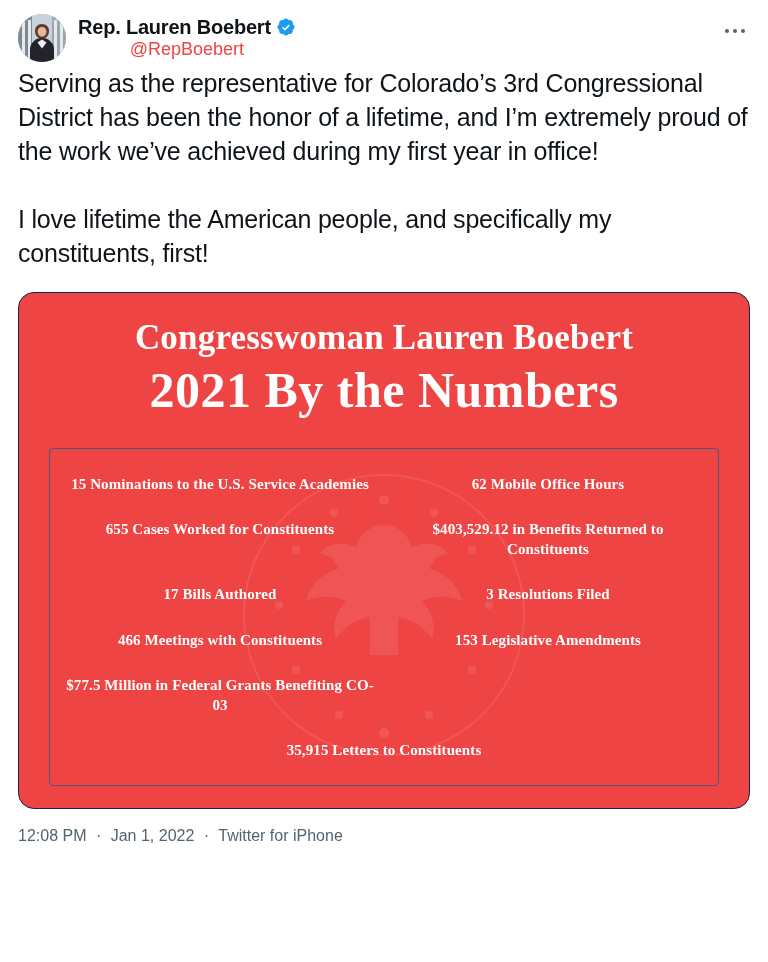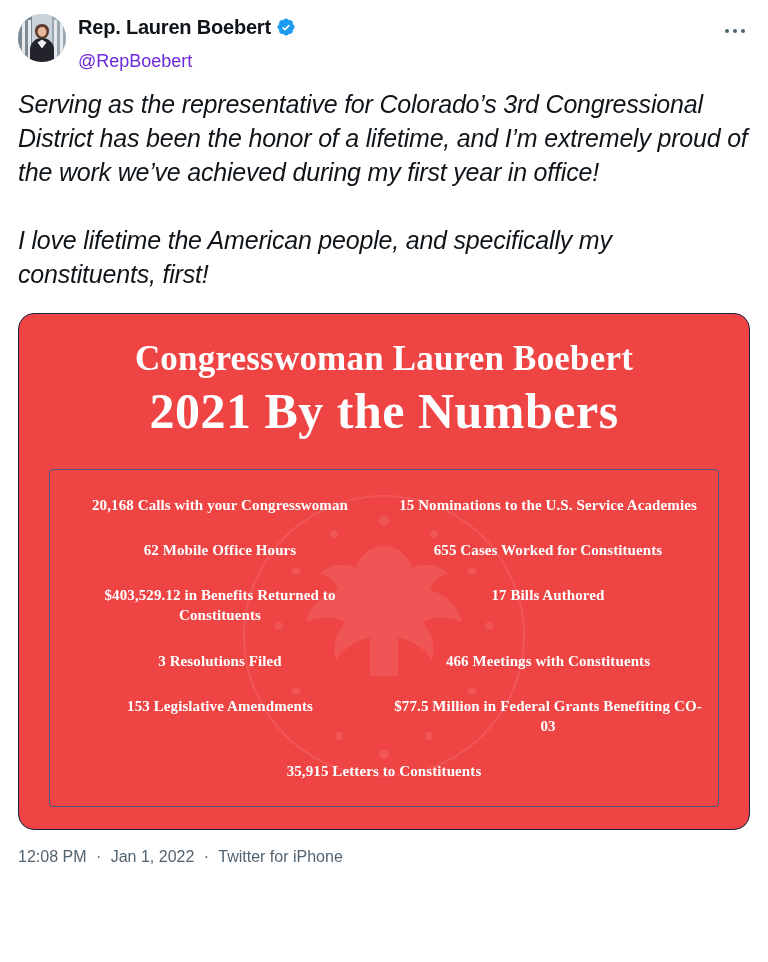--- a/index.html
+++ b/index.html
@@ -55,23 +55,24 @@
     line-height: 22px;
     letter-spacing: -0.2px;
   }
   .verified {
     width: 20px;
     height: 20px;
     display: inline-block;
   }
   .handle {
     font-size: 18px;
-    color: #6d28d9;
+    color: #ef4444;
     line-height: 22px;
-    margin-top: 12px;
+    margin-top: 0;
+    text-align: center;
   }
   .more-btn {
     position: absolute;
     right: 0;
     top: 6px;
     width: 30px;
     height: 22px;
     display: flex;
     align-items: center;
     justify-content: center;
@@ -87,26 +88,25 @@
   }
   .more-dots i {
     display: block;
     width: 4px;
     height: 4px;
     border-radius: 50%;
     background: #536471;
   }
   
   .tweet-body {
-    margin-top: 15px;
+    margin-top: 4px;
     font-size: 25px;
     line-height: 34px;
     color: #0f1419;
     letter-spacing: -0.2px;
-    font-style: italic;
   }
   .tweet-body p {
     margin: 0;
   }
   .tweet-body p + p {
     margin-top: 34px;
   }
   
   .media-card {
     margin-top: 22px;
@@ -260,21 +260,20 @@
             <circle cx="255" cy="140" r="4"></circle>
             <circle cx="62" cy="205" r="4"></circle>
             <circle cx="238" cy="205" r="4"></circle>
             <circle cx="105" cy="250" r="4"></circle>
             <circle cx="195" cy="250" r="4"></circle>
             <circle cx="150" cy="268" r="5"></circle>
           </g>
         </svg>
       </div>
       <div class="stats-grid">
-        <div class="stat">20,168 Calls with your Congresswoman</div>
         <div class="stat">15 Nominations to the U.S. Service Academies</div>
         <div class="stat">62 Mobile Office Hours</div>
         <div class="stat">655 Cases Worked for Constituents</div>
         <div class="stat">$403,529.12 in Benefits Returned to Constituents</div>
         <div class="stat">17 Bills Authored</div>
         <div class="stat">3 Resolutions Filed</div>
         <div class="stat">466 Meetings with Constituents</div>
         <div class="stat">153 Legislative Amendments</div>
         <div class="stat">$77.5 Million in Federal Grants Benefiting CO-03</div>
         <div class="stat full">35,915 Letters to Constituents</div>

